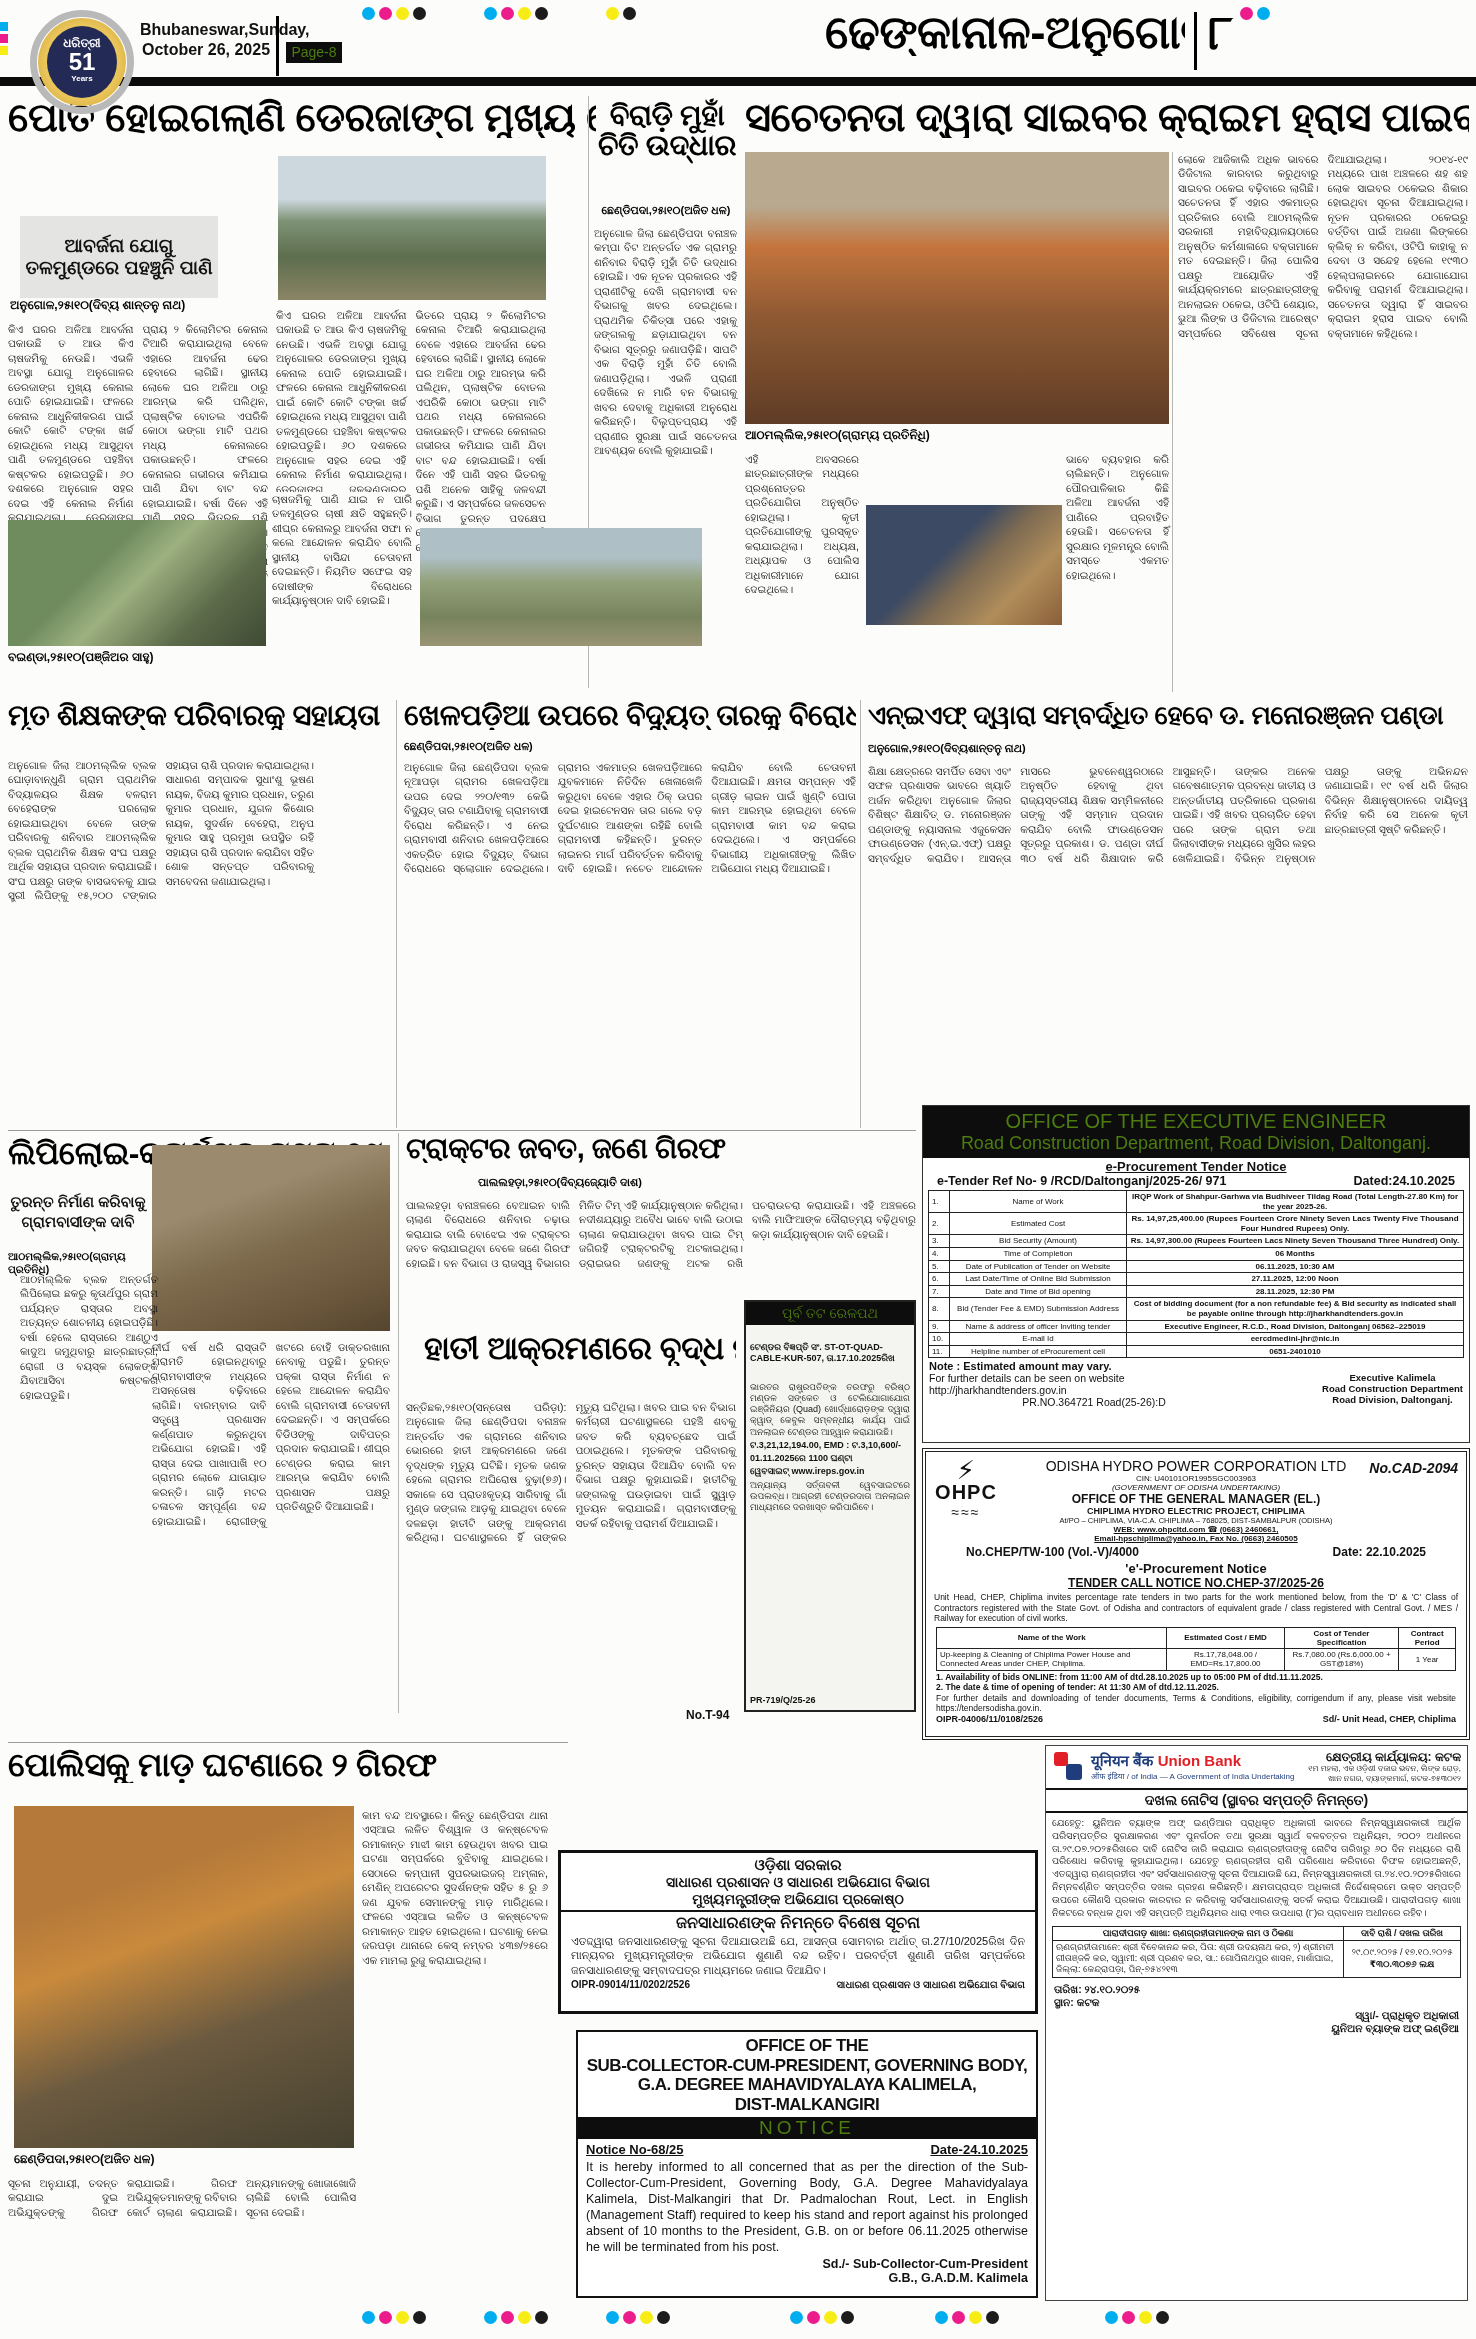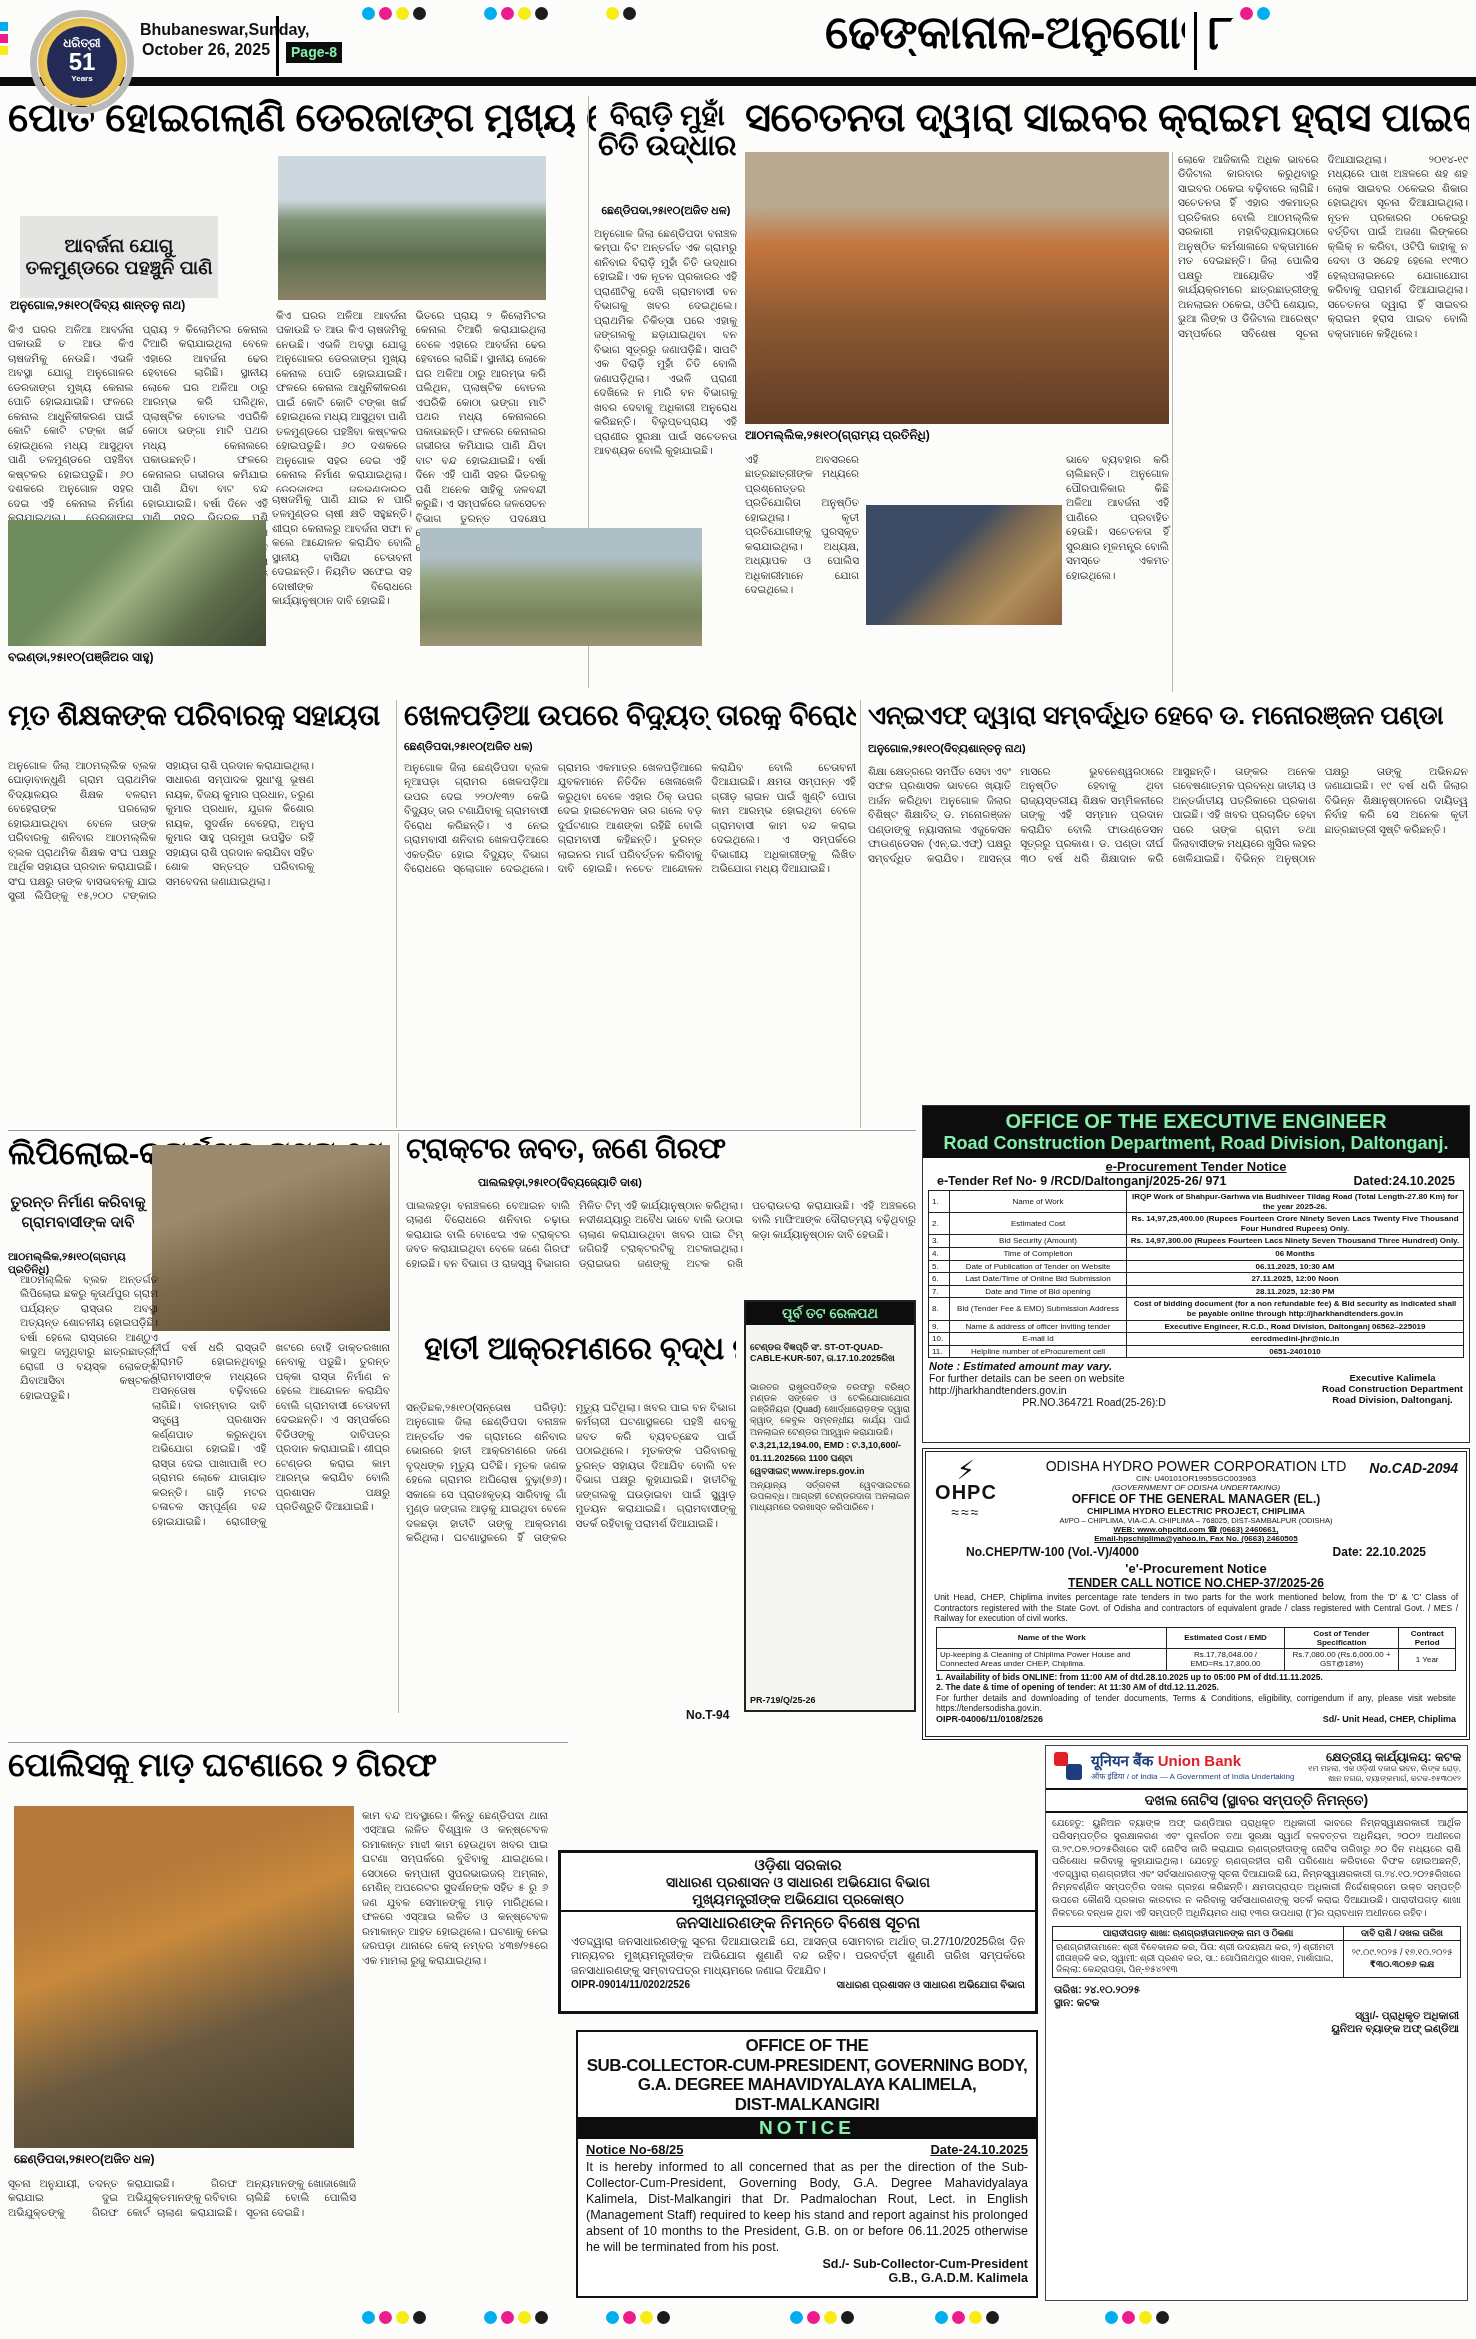--- a/index.html
+++ b/index.html
@@ -10,21 +10,21 @@
   .body-txt{font-size:10.5px;line-height:1.38;text-align:justify;color:#161616;}
   .cols2{column-count:2;column-gap:9px;}
   .cols3{column-count:3;column-gap:9px;}
   .cols4{column-count:4;column-gap:9px;}
   .dateline{font-weight:bold;font-size:12px;color:#000;}
   .caption{font-weight:bold;font-size:12px;color:#000;}
   .subhead-box{background:#e4e4e2;text-align:center;font-weight:bold;display:flex;align-items:center;justify-content:center;padding:4px;}
   .photo{background:#9aa;overflow:hidden;}
   .rule-v{background:#b5b5b2;width:1px;}
   .rule-h{background:#999;height:1px;}
-  .blackbar{background:#0d0d0d;color:#86efac;font-weight:bold;text-align:center;}
+  .blackbar{background:#0d0d0d;color:#4d7c0f;font-weight:normal;text-align:center;}
   table{border-collapse:collapse;width:100%;}
   .tnd td,.tnd th{border:1px solid #222;padding:1px 3px;vertical-align:middle;}
   .regdots span{display:inline-block;width:13px;height:13px;border-radius:50%;margin-right:4px;}
   .c1{background:#00aeef}.c2{background:#ec1c8d}.c3{background:#f7ec13}.c4{background:#1c1c1c}
   .nowrap{white-space:nowrap;overflow:hidden;}
   .center{text-align:center;}
   .small{font-size:9px;line-height:1.25;}
 </style>
 </head>
 <body>
@@ -202,21 +202,21 @@
             <td class="center">E-mail Id</td>
             <td class="center" style="font-weight:bold;">eercdmedini-jhr@nic.in</td>
           </tr>
         <tr>
             <td>11.</td>
             <td class="center">Helpline number of eProcurement cell</td>
             <td class="center" style="font-weight:bold;">0651-2401010</td>
           </tr>
       </tbody>
     </table>
-    <div style="font-weight:bold;font-size:11px;padding:0 6px;font-style:italic;">Note : Estimated amount may vary.</div>
+    <div style="font-weight:bold;font-size:11px;padding:0 6px;">Note : Estimated amount may vary.</div>
     <div style="display:flex;justify-content:space-between;padding:0 6px;">
       <div style="font-size:10.5px;width:330px;">
         <div>For further details can be seen on website http://jharkhandtenders.gov.in</div>
         <div style="font-weight:normal;text-align:center;">PR.NO.364721 Road(25-26):D</div>
       </div>
       <div style="font-size:9.5px;font-weight:bold;text-align:center;">
         <div>Executive Kalimela</div>
         <div>Road Construction Department</div>
         <div>Road Division, Daltonganj.</div>
       </div>

